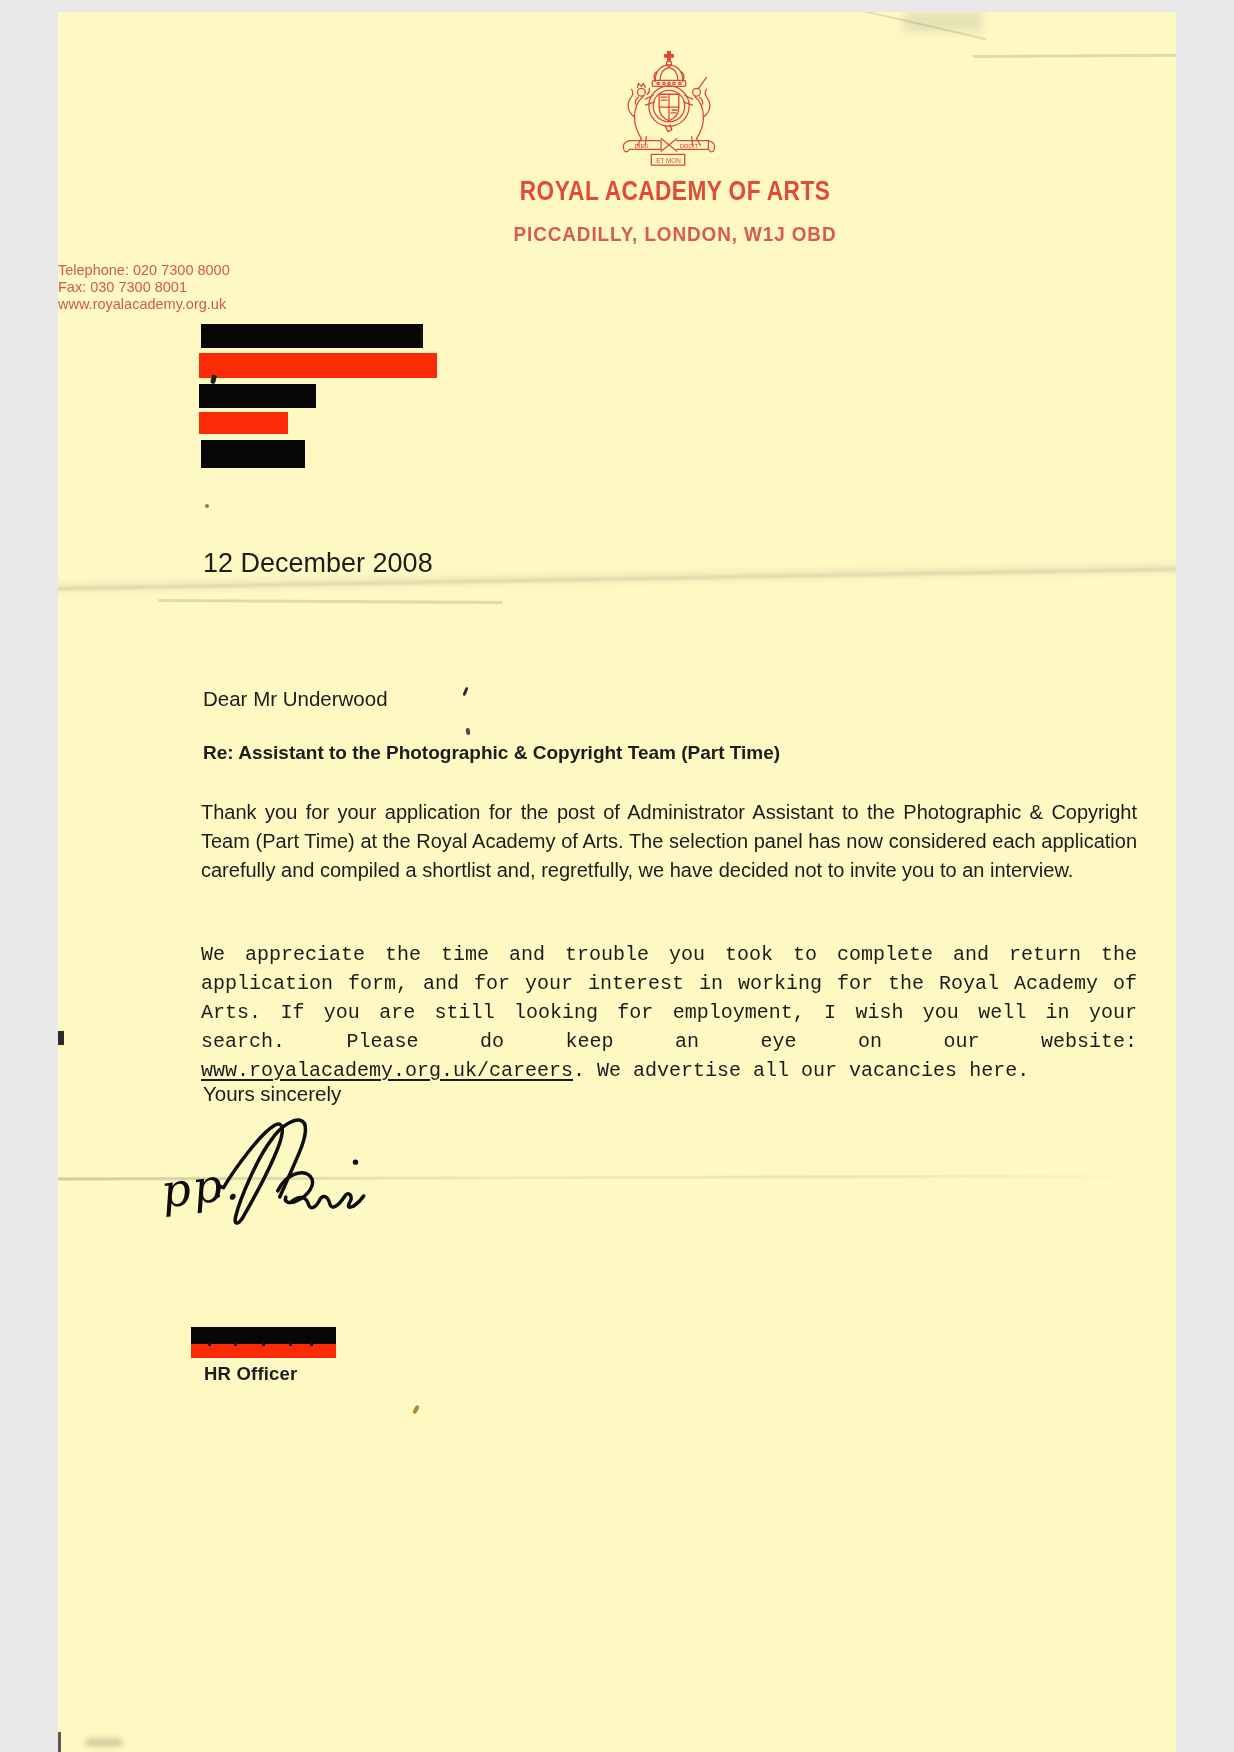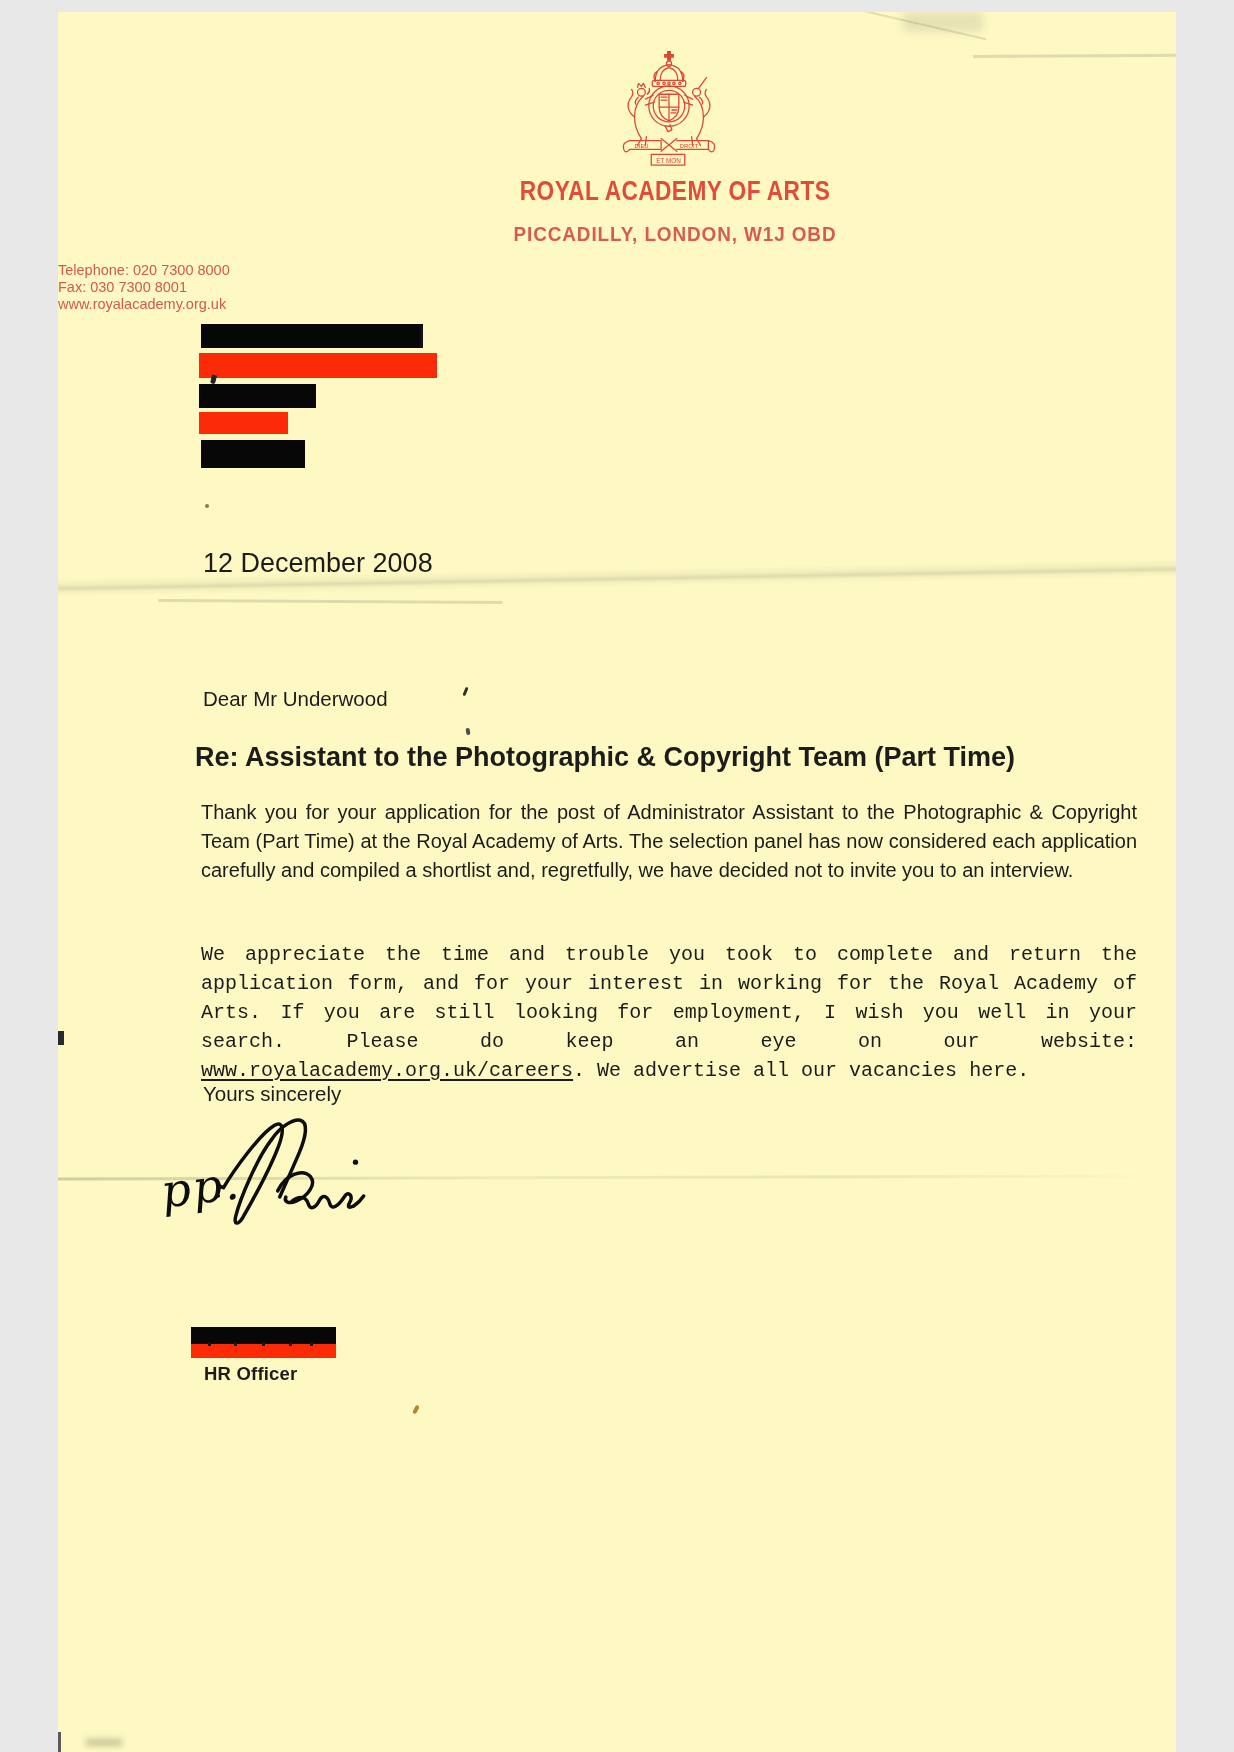--- a/index.html
+++ b/index.html
@@ -31,21 +31,21 @@
   .frag2{left:153px;top:363px;width:5px;height:9px;background:#222;border-radius:0 0 3px 3px;transform:rotate(14deg);}
   .bar.b2{left:141px;top:372px;width:117px;height:24px;}
   .bar.r2{left:141px;top:400px;width:89px;height:22px;}
   .bar.b3{left:143px;top:428px;width:104px;height:28px;}
   .bar.nb{left:133px;top:1315px;width:145px;height:17px;}
   .bar.nr{left:133px;top:1332px;width:145px;height:14px;}
   .tick{position:absolute;width:3px;height:4px;background:#151515;top:1330px;}
   
   .date{left:145px;top:536px;font-size:27px;}
   .salutation{left:145px;top:675px;font-size:20.5px;text-align:right;}
-  .subject{left:137px;top:730px;font-size:27px;font-weight:bold;}
+  .subject{left:145px;top:730px;font-size:19px;font-weight:bold;}
   .para{left:143px;width:936px;font-size:20px;line-height:29px;
     text-align:justify;text-align-last:left;}
   .para.p1{top:786px;}
   .para.p2{top:928px;font-family:Liberation Mono, monospace;}
   .weblink{text-decoration:underline;text-underline-offset:3px;}
   .closing{left:145px;top:1070px;font-size:20.5px;}
   .hr-officer{left:146px;top:1351px;font-size:18.5px;font-weight:bold;letter-spacing:.2px;}
   
   .pp{
     left:103px;top:1148px;font-family:"DejaVu Serif",serif;font-style:italic;

